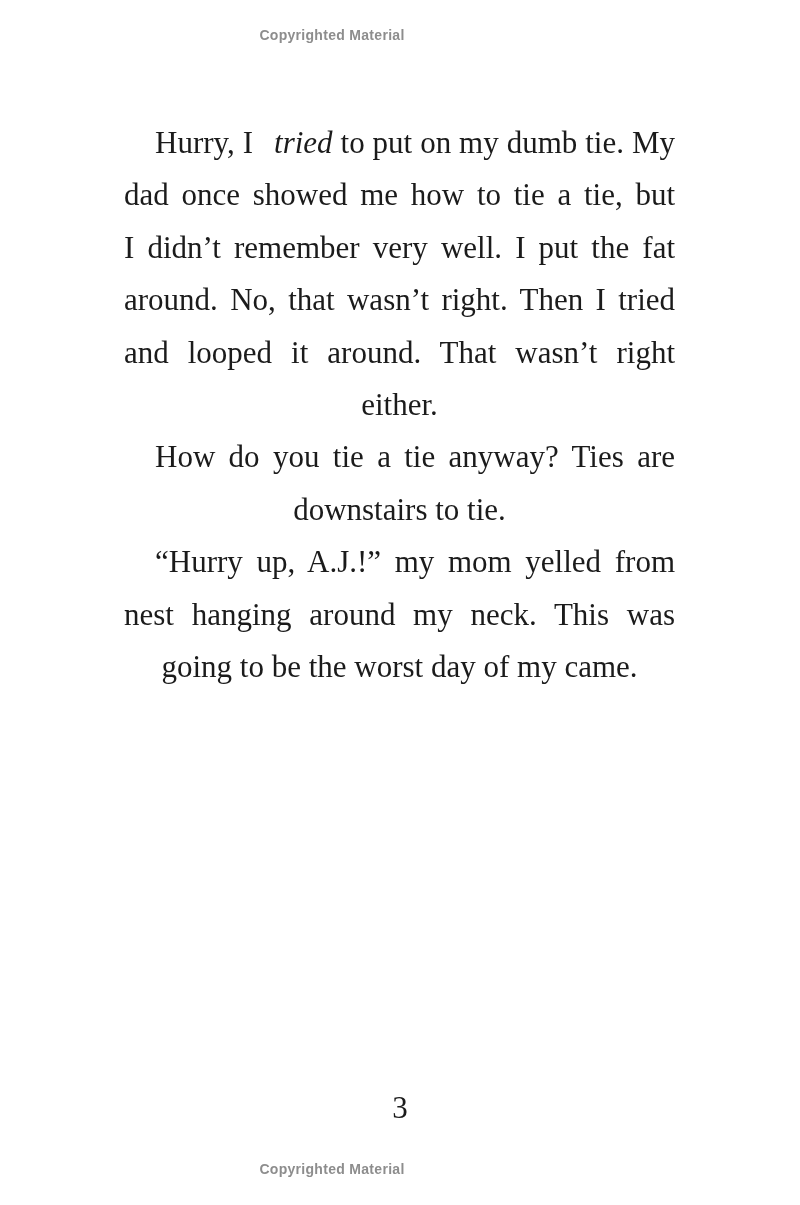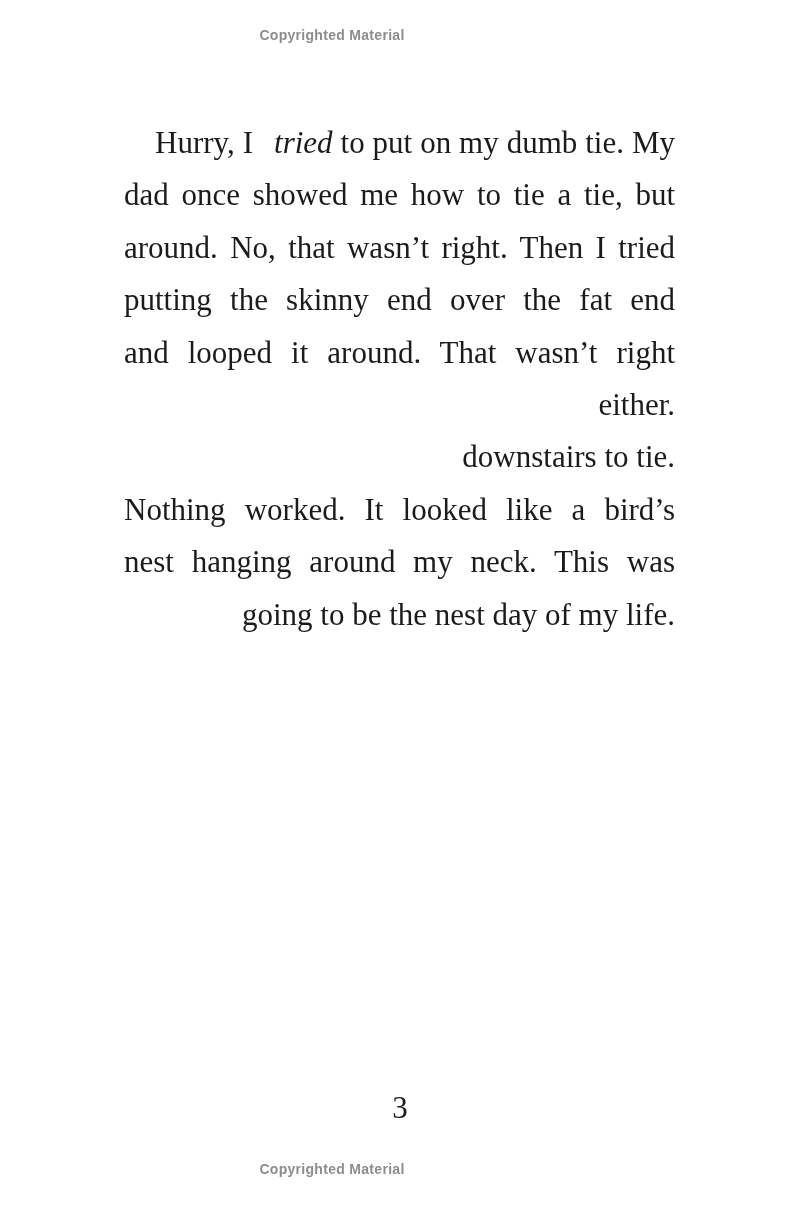--- a/index.html
+++ b/index.html
@@ -32,21 +32,21 @@
     position: absolute;
     left: 124px;
     top: 117px;
     width: 551px;
     color: #1b1b1b;
     font-size: 31px;
   }
   .paragraph { margin: 0; }
   .line {
     line-height: 52.4px;
-    text-align: right;
+    text-align: center;
   }
   .line.justify {
     text-align: justify;
     text-align-last: justify;
   }
   .line.indent { padding-left: 31px; }
   .line em { font-style: italic; margin-left: 13px; }
   .page-number {
     position: absolute;
     left: 0;
@@ -60,33 +60,34 @@
 </head>
 <body>
 
 <div class="page">
   <div class="copyright top">Copyrighted Material</div>
 
   <div class="text-block" id="text-block">
       <div class="paragraph">
         <div class="line indent justify"><span>Hurry, I </span><em>tried</em><span> to put on my dumb tie. My</span></div>
         <div class="line justify"><span>dad once showed me how to tie a tie, but</span></div>
+        <div class="line justify"><span>I didn’t remember very well. I put the fat</span></div>
         <div class="line justify"><span>around. No, that wasn’t right. Then I tried</span></div>
-        <div class="line justify"><span>putting the skinny end over the fat end</span></div>
         <div class="line justify"><span>and looped it around. That wasn’t right</span></div>
         <div class="line"><span>either.</span></div>
       </div>
       <div class="paragraph">
+        <div class="line indent justify"><span>How do you tie a tie anyway? Ties are</span></div>
         <div class="line"><span>downstairs to tie.</span></div>
       </div>
       <div class="paragraph">
+        <div class="line indent justify"><span>“Hurry up, A.J.!” my mom yelled from</span></div>
       </div>
       <div class="paragraph">
-        <div class="line justify"><span>Nothing worked. It looked like a bird’s</span></div>
         <div class="line justify"><span>nest hanging around my neck. This was</span></div>
-        <div class="line"><span>going to be the nest day of my life.</span></div>
+        <div class="line"><span>going to be the worst day of my came.</span></div>
       </div>
     </div>
 
   <div class="page-number">3</div>
 
   <div class="copyright bottom">Copyrighted Material</div>
 </div>
 
 </body></html>

